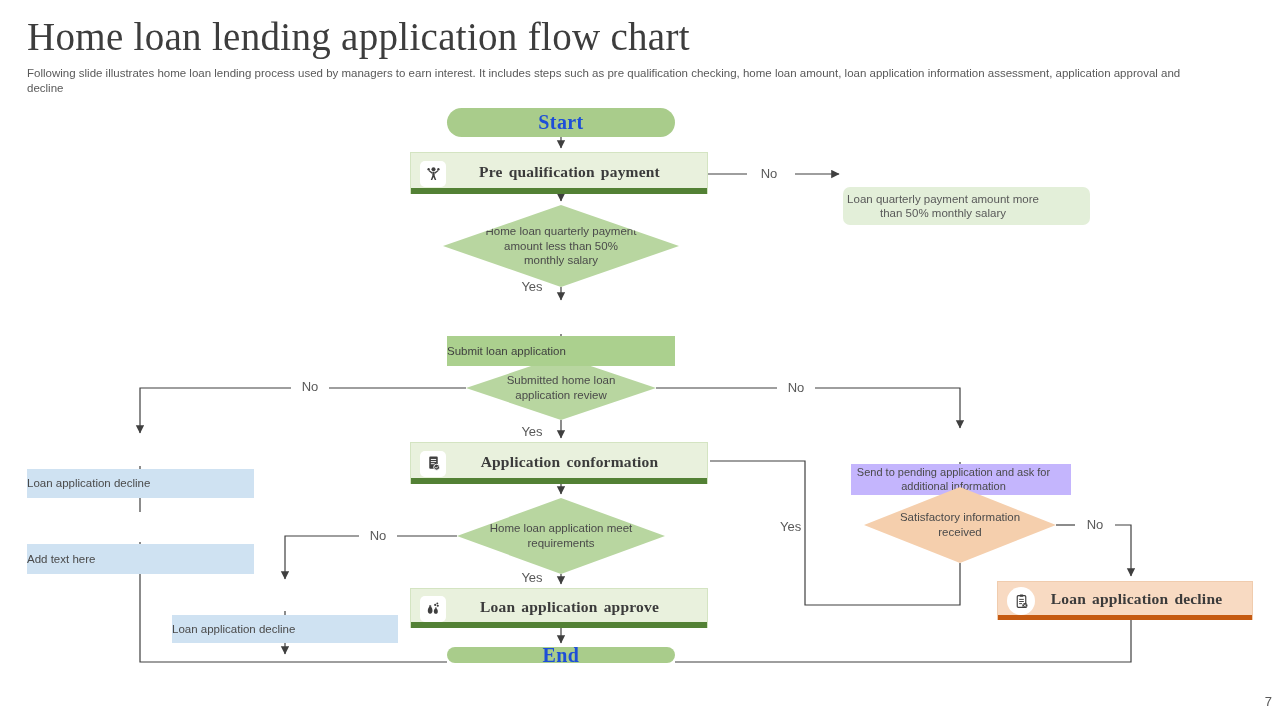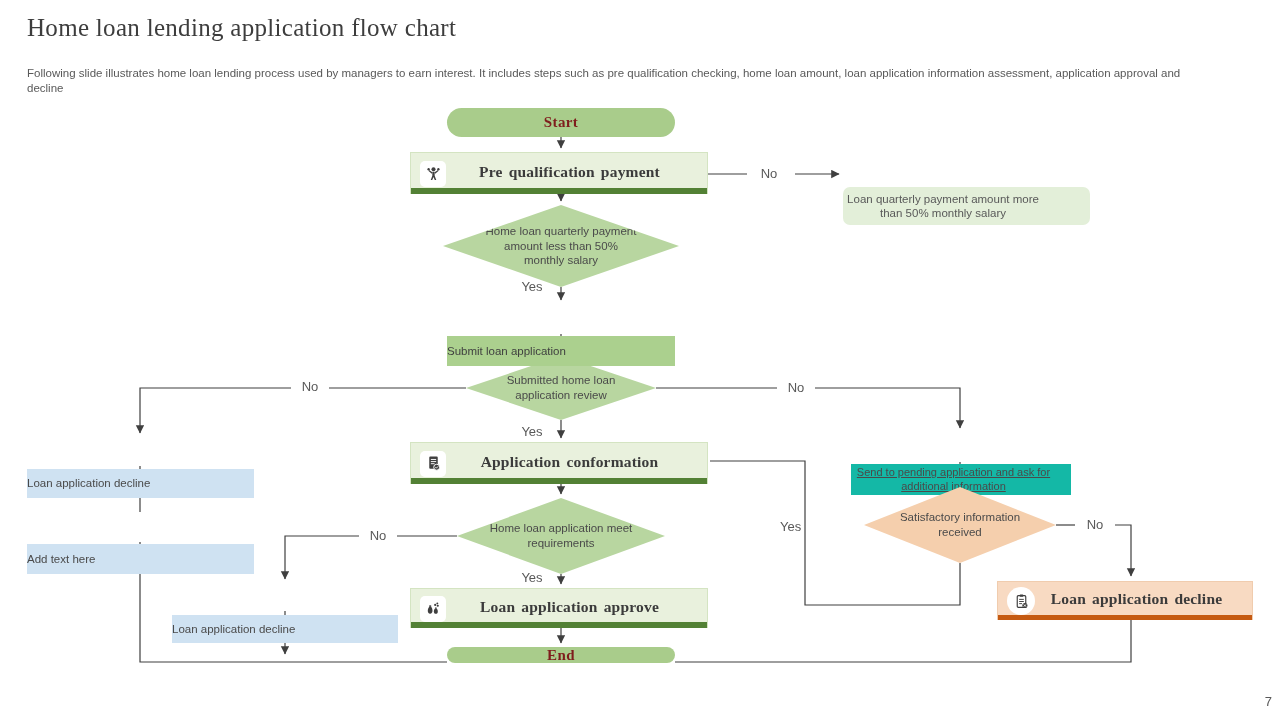--- a/index.html
+++ b/index.html
@@ -6,21 +6,21 @@
   body { background:#fff; }
   .slide {
     position:relative; width:1280px; height:720px; background:#ffffff;
     font-family:"Liberation Sans", sans-serif; overflow:hidden;
   }
   .abs { position:absolute; }
 
   
   .title {
     left:27px; top:14px; width:900px;
-    font-family:"Liberation Serif", serif; font-size:25px; font-weight:normal;
+    font-family:"Liberation Serif", serif; font-size:39px; font-weight:normal;
     color:#3d3d3d; letter-spacing:0.3px;
   }
   .subtitle {
     left:27px; top:66px; width:1186px;
     font-size:11.5px; color:#595959; line-height:1.3;
   }
   .footer {
     left:0; top:698px; width:1280px; text-align:center;
     font-size:11.5px; color:#595959;
   }
@@ -29,22 +29,22 @@
     font-size:13px; color:#595959;
   }
 
   
   svg.wires { position:absolute; left:0; top:0; pointer-events:none; }
 
   
   .pill {
     display:flex; align-items:center; justify-content:center;
     background:#a9cc8b; border-radius:15px;
-    font-family:"Liberation Serif", serif; font-weight:bold; font-size:15px;
-    color:#7f1d1d; letter-spacing:0.4px;
+    font-family:"Liberation Serif", serif; font-weight:bold; font-size:20px;
+    color:#1d4ed8; letter-spacing:0.4px;
   }
 
   
   .proc {
     display:flex; align-items:center;
     background:#e9f1dd; border:1px solid #d4e4c2; border-bottom:none;
   }
   .proc .bar { position:absolute; left:0; right:0; bottom:0; height:6px; background:#538135; }
   .proc.orange { background:#f8dac2; border-color:#f0ccae; }
   .proc.orange .bar { height:5px; background:#c55a11; }
@@ -60,21 +60,21 @@
     color:#3b3b3b; letter-spacing:0.2px; word-spacing:2px;
   }
 
   
   .rect {
     display:flex; align-items:center; justify-content:flex-start; text-align:center;
     font-size:11.5px; color:#4a4a4a; line-height:1.25;margin-top:32px;
   }
   .rect.green  { background:#abd08e; color:#3f3f3f; }
   .rect.blue   { background:#cfe2f2; }
-  .rect.peach  { background:#14b8a6;text-decoration:underline; }
+  .rect.peach  { background:#c4b5fd; }
   .rect.ginfo  { background:#e3efd9; border-radius:7px; color:#595959; }
 
   
   .diamond {
     display:flex; align-items:center; justify-content:center; text-align:center;
     clip-path:polygon(50% 0, 100% 50%, 50% 100%, 0 50%);
     font-size:11.5px; color:#4a4a4a; line-height:1.3;
   }
   .diamond.green { background:#b8d6a0; }
   .diamond.peach { background:#f5cfad; }

